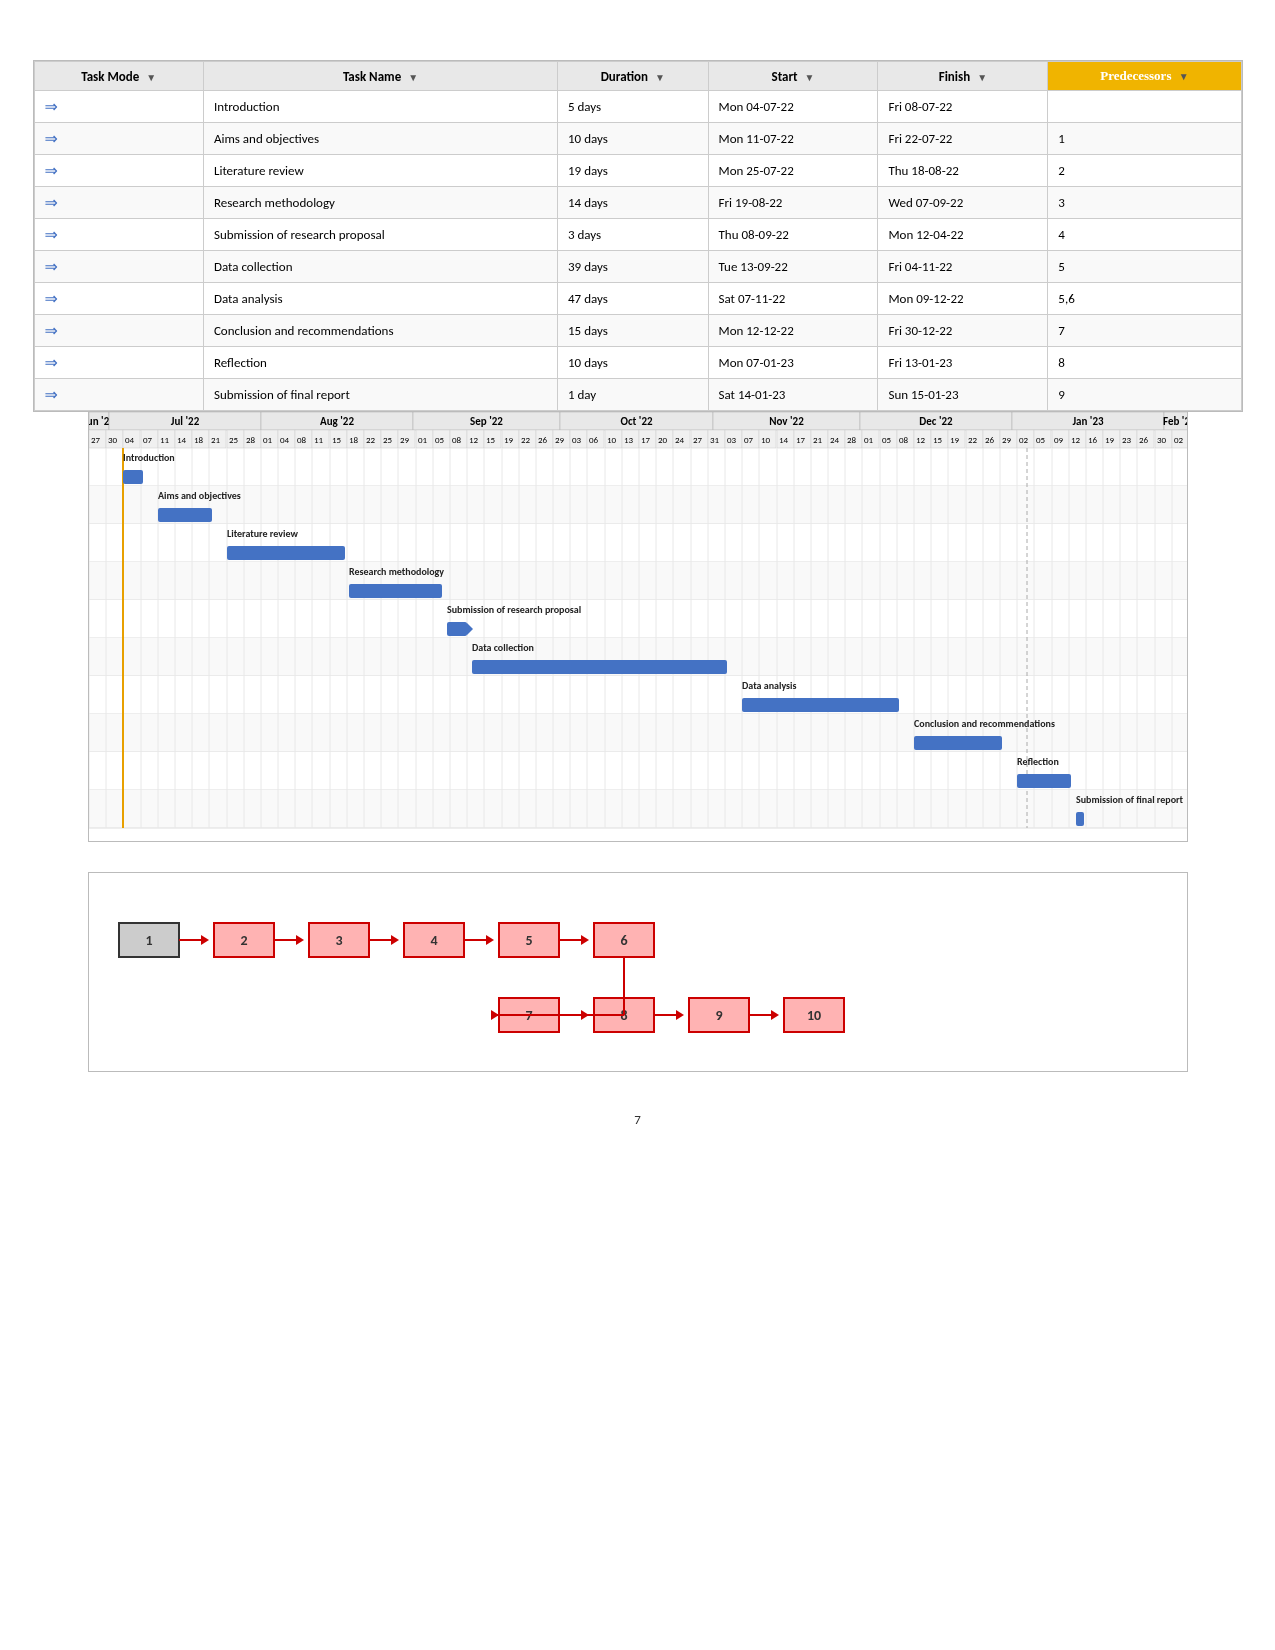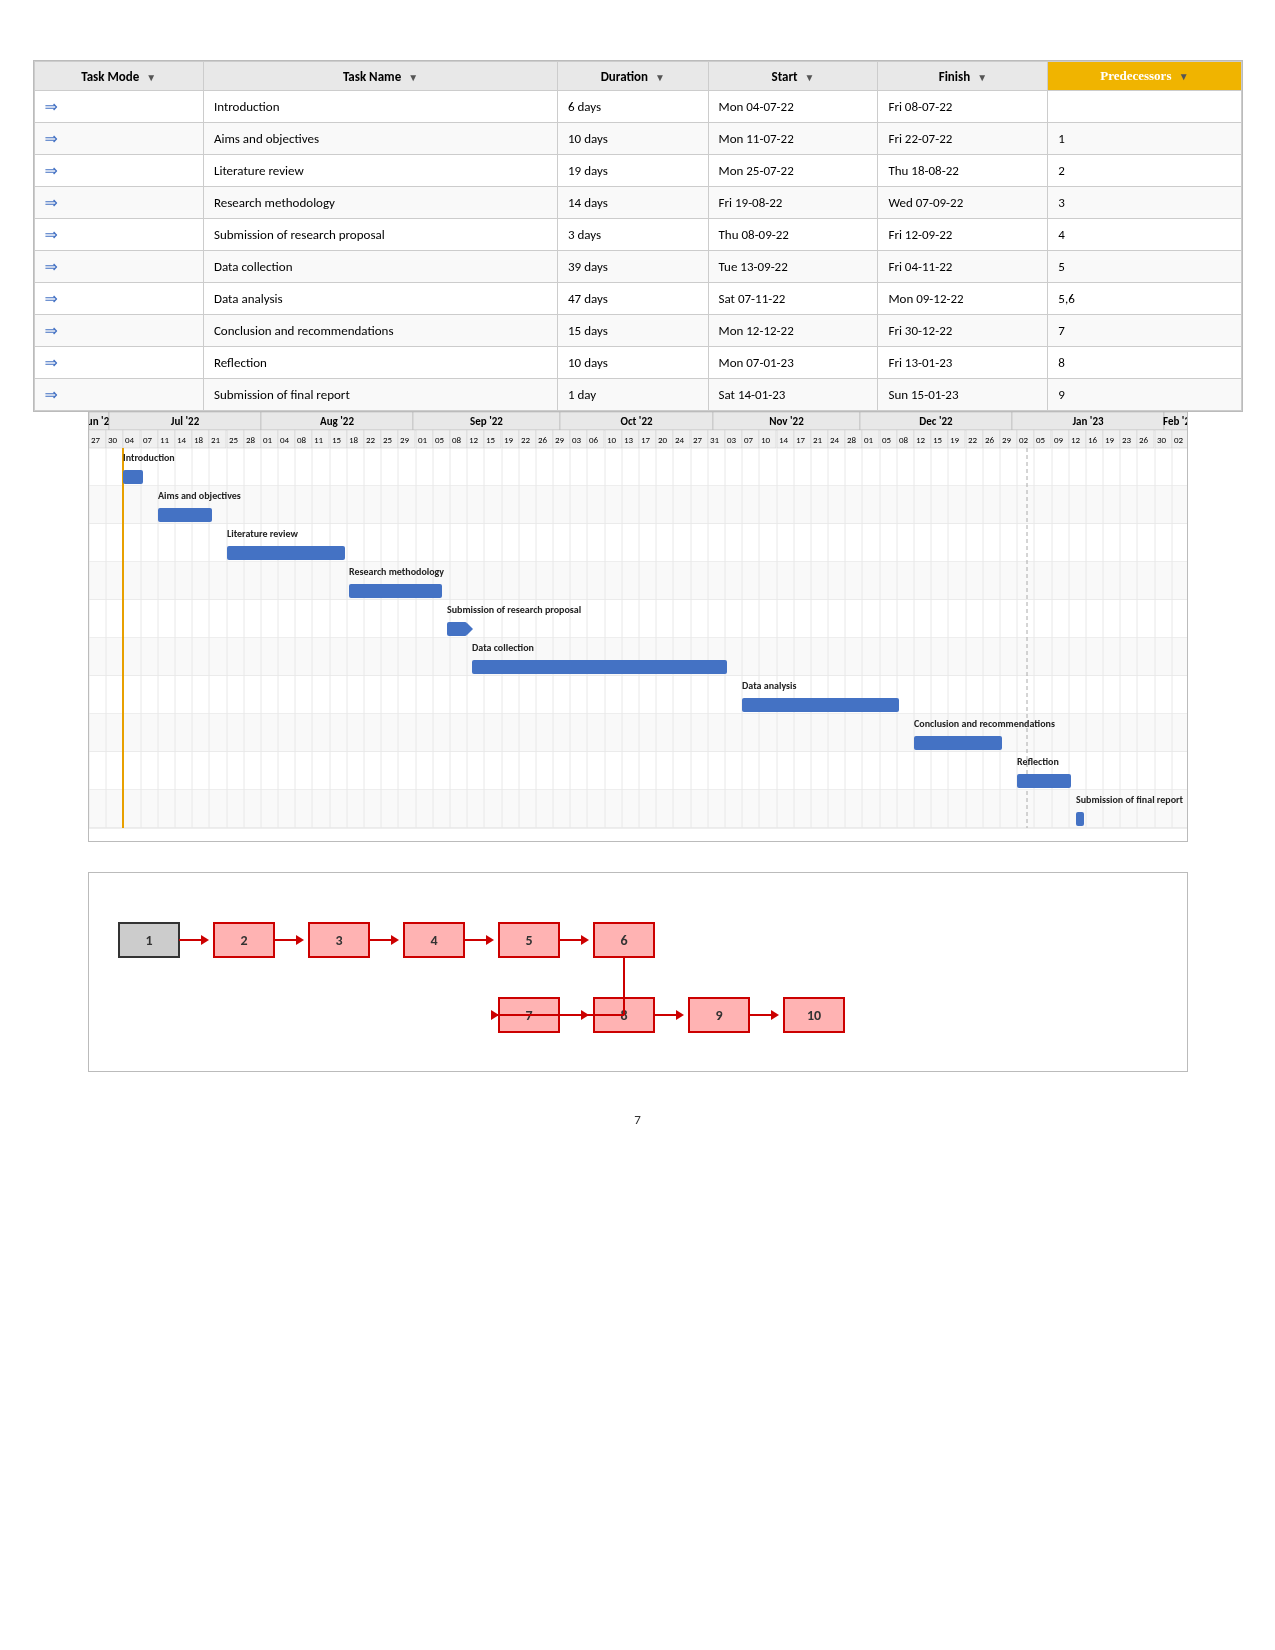--- a/index.html
+++ b/index.html
@@ -114,21 +114,21 @@
         <th class="predecessors-col">
           <span>Predecessors</span>
           <span class="th-filter">▼</span>
         </th>
       </tr>
     </thead>
     <tbody id="table-body">
     <tr>
       <td><span class="task-mode-icon">⇒</span></td>
       <td style="font-weight:normal">Introduction</td>
-      <td>6 days</td>
+      <td>5 days</td>
       <td>Mon 04-07-22</td>
       <td>Fri 08-07-22</td>
       <td></td>
     </tr>
         <tr>
       <td><span class="task-mode-icon">⇒</span></td>
       <td style="font-weight:normal">Aims and objectives</td>
       <td>10 days</td>
       <td>Mon 11-07-22</td>
       <td>Fri 22-07-22</td>
@@ -148,21 +148,21 @@
       <td>14 days</td>
       <td>Fri 19-08-22</td>
       <td>Wed 07-09-22</td>
       <td>3</td>
     </tr>
         <tr>
       <td><span class="task-mode-icon">⇒</span></td>
       <td style="font-weight:normal">Submission of research proposal</td>
       <td>3 days</td>
       <td>Thu 08-09-22</td>
-      <td>Fri 12-09-22</td>
+      <td>Mon 12-04-22</td>
       <td>4</td>
     </tr>
         <tr>
       <td><span class="task-mode-icon">⇒</span></td>
       <td style="font-weight:normal">Data collection</td>
       <td>39 days</td>
       <td>Tue 13-09-22</td>
       <td>Fri 04-11-22</td>
       <td>5</td>
     </tr>

